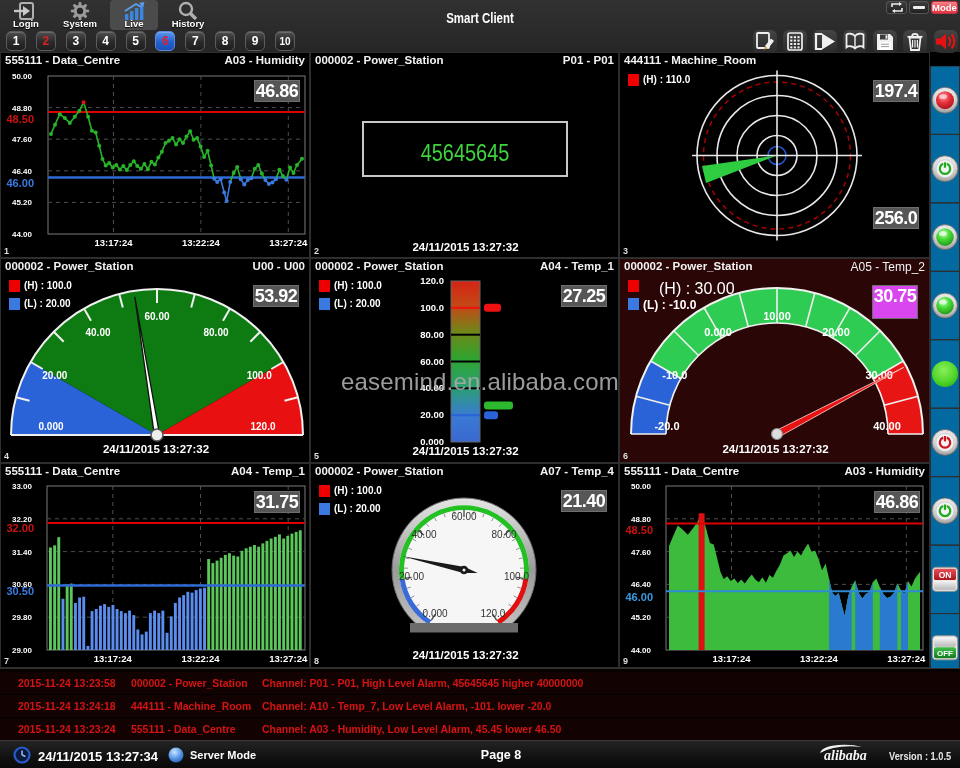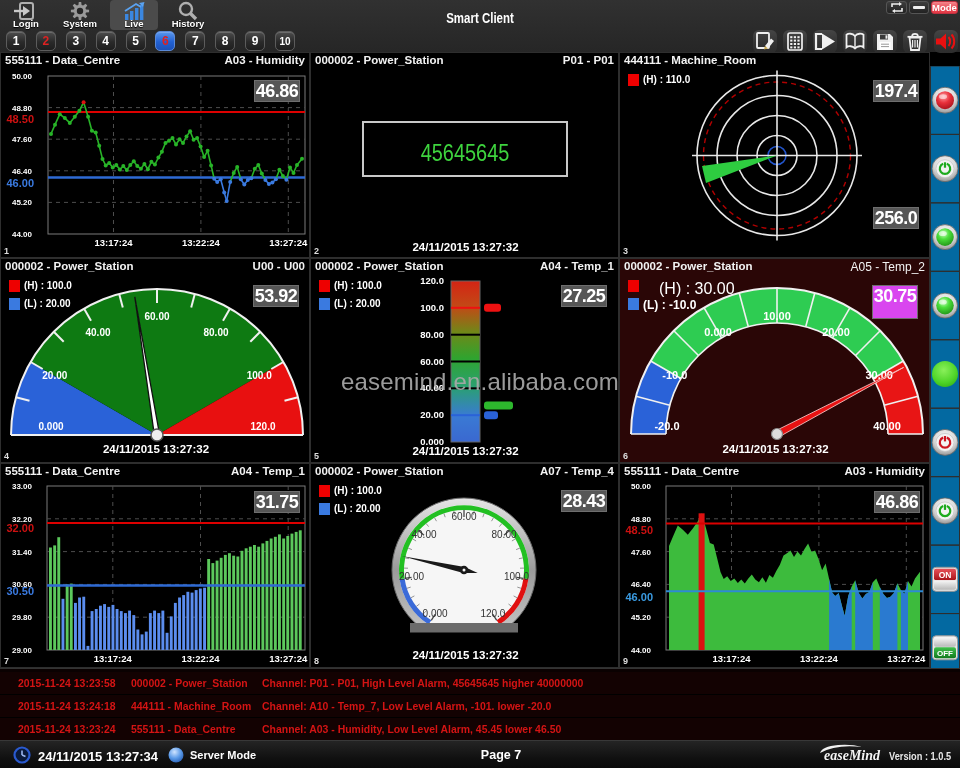--- a/index.html
+++ b/index.html
@@ -562,21 +562,21 @@
         <polygon points="90.6,92.0 152.3,108.9 166.7,109.1 153.7,103.1" fill="#1a1a1a"></polygon>
         <circle cx="153" cy="106" r="4.2" fill="#1a1a1a"></circle>
         <circle cx="153" cy="106" r="1.5" fill="#f6f6f6"></circle>
       </g>
       <rect x="99" y="159" width="108" height="9.5" fill="#6b6b6b"></rect>
     </svg>
     <div style="position:absolute;left:8px;top:21px;width:11px;height:12px;background:#ee0000;"></div>
     <div style="position:absolute;left:23px;top:21px;font-size:10px;font-weight:bold;color:#fff;white-space:nowrap;">(H) : 100.0</div>
     <div style="position:absolute;left:8px;top:39px;width:11px;height:12px;background:#3a7ae0;"></div>
     <div style="position:absolute;left:23px;top:39px;font-size:10px;font-weight:bold;color:#fff;white-space:nowrap;">(L) : 20.00</div>
-    <div style="position:absolute;right:11px;top:26px;width:46px;height:22px;background:#565656;border:1px solid #6e6e6e;color:#fff;font-size:18px;font-weight:bold;text-align:center;line-height:20px;letter-spacing:-0.5px;">28.43</div>
+    <div style="position:absolute;right:11px;top:26px;width:46px;height:22px;background:#565656;border:1px solid #6e6e6e;color:#fff;font-size:18px;font-weight:bold;text-align:center;line-height:20px;letter-spacing:-0.5px;">21.40</div>
     <div style="position:absolute;left:0;top:185px;width:309px;text-align:center;font-size:11.5px;font-weight:bold;color:#fff;">24/11/2015 13:27:32</div>
   </div>
 <div style="position:absolute;left:619px;top:463px;width:311px;height:205px;background:#000;border:1px solid #2e2e2e;overflow:hidden;">
     <div style="position:absolute;left:4px;top:1px;font-size:11.5px;font-weight:bold;color:#f2f2f2;">555111 - Data_Centre</div>
     <div style="position:absolute;right:4px;top:1px;font-size:11.5px;font-weight:bold;color:#f2f2f2;">A03 - Humidity</div>
     <div style="position:absolute;left:3px;bottom:1px;font-size:9px;font-weight:bold;color:#ddd;">9</div>
     <svg width="311" height="205" style="position:absolute;left:0;top:0;">
       <rect x="46" y="22" width="257" height="164" fill="none" stroke="#7a7a7a" stroke-width="1"></rect>
       <line x1="46" y1="54.8" x2="303" y2="54.8" stroke="#4d4d4d" stroke-width="1" stroke-dasharray="4 4"></line>
       <line x1="46" y1="87.6" x2="303" y2="87.6" stroke="#4d4d4d" stroke-width="1" stroke-dasharray="4 4"></line>
@@ -708,16 +708,16 @@
 <stop offset="0" stop-color="#cfe4ff"></stop>
           <stop offset="0.5" stop-color="#5a9ae8"></stop>
           <stop offset="1" stop-color="#1a50a8"></stop>
         </radialGradient>
       </defs>
 <circle cx="176" cy="14" r="7.5" fill="url(#sphere)"></circle>
 <path d="M820,12 q16,-9 42,-6 q-10,-3 -24,-2 q-16,1.5 -18,8 z" fill="#f0f0f0"></path>
 </svg>
     <div style="position:absolute;left:38px;top:8px;font-size:13px;font-weight:bold;color:#fff;">24/11/2015 13:27:34</div>
     <div style="position:absolute;left:190px;top:8px;font-size:11px;font-weight:bold;color:#fff;">Server Mode</div>
-    <div style="position:absolute;left:451px;top:7px;width:100px;text-align:center;font-size:12.5px;font-weight:bold;color:#fff;">Page 7</div>
-    <div style="position:absolute;left:824px;top:7px;font-size:14px;font-weight:bold;font-style:italic;color:#f5f5f5;font-family:'Liberation Serif',serif;">easeMind</div>
+    <div style="position:absolute;left:451px;top:7px;width:100px;text-align:center;font-size:12.5px;font-weight:bold;color:#fff;">Page 8</div>
+    <div style="position:absolute;left:824px;top:7px;font-size:14px;font-weight:bold;font-style:italic;color:#f5f5f5;font-family:'Liberation Serif',serif;">alibaba</div>
     <div style="position:absolute;left:889px;top:9px;font-size:10.5px;font-weight:bold;color:#e8e8e8;white-space:nowrap;transform:scaleX(0.88);transform-origin:left top;">Version : 1.0.5</div>
   </div>
 <div style="position:absolute;left:0px;top:368px;width:960px;text-align:center;font-size:24px;color:rgba(168,168,168,0.92);letter-spacing:0.2px;z-index:50;">easemind.en.alibaba.com</div>
 </body></html>

